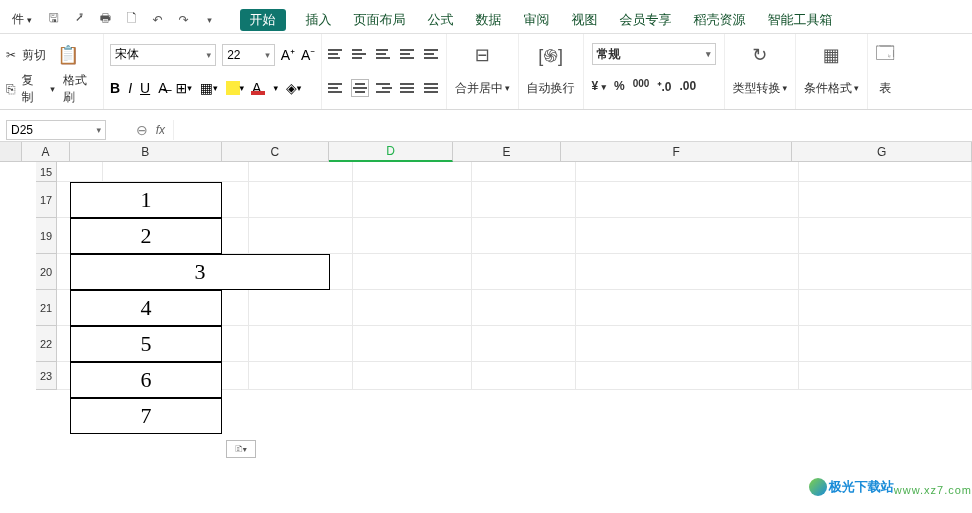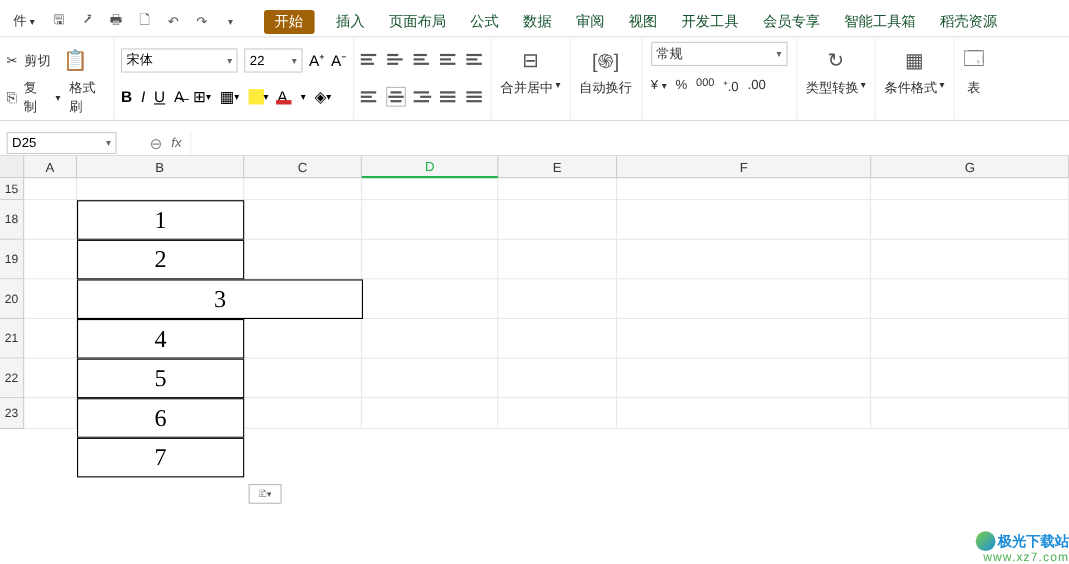--- a/index.html
+++ b/index.html
@@ -9,21 +9,21 @@
   .tabstrip { height: 6px; background: #fff; position: relative; overflow: hidden; }
   
   
   .menubar { height: 28px; display: flex; align-items: center; padding-left: 8px; border-bottom: 1px solid #e0e0e0; gap: 0; }
   .file-btn { height: 18px; display: flex; align-items: center; gap: 3px; padding: 0 4px; margin-right: 10px; font-size: 12px; color:#333; }
   .file-btn .down { font-size: 9px; }
   .qat { display: flex; gap: 10px; margin-right: 14px; }
   .qat span { width: 16px; height: 16px; display: flex; align-items: center; justify-content: center; color: #555; }
   .tabs { display: flex; gap: 18px; margin-left: 8px; }
   .tab { font-size: 13px; color: #14532d; padding: 2px 2px; }
-  .tab.active { background: #a16207; color: #fff; border-radius: 3px; padding: 2px 10px; }
+  .tab.active { background: #0f766e; color: #fff; border-radius: 3px; padding: 2px 10px; }
   
   
   .toolbar { height: 76px; display: flex; border-bottom: 1px solid #d8d8d8; }
   .tb-grp { display: flex; flex-direction: column; padding: 4px 6px; border-right: 1px solid #eee; }
   .tb-row { display: flex; align-items: center; gap: 6px; height: 34px; }
   .tb-row2 { display: flex; align-items: center; gap: 6px; height: 34px; }
   .grp-paste { width: 104px; }
   .grp-paste .tb-row span, .grp-paste .tb-row2 span { font-size: 12px; color:#333; }
   .brush-big { width: 26px; height: 34px; display:flex;align-items:center;justify-content:center;color:#888;font-size:18px; }
   .fontbox { width:126px; height:22px; border:1px solid #ccc; font-size:12px; padding-left:4px; display:flex;align-items:center;justify-content:space-between; }
@@ -37,24 +37,24 @@
   .fill-sq { width:14px;height:14px;background:#ffeb3b;display:inline-block; }
   .font-sq { width:14px;height:4px;background:#d32f2f;display:inline-block;position:relative;top:5px;margin-left:-10px; }
   
   .align-grp { display:flex;flex-direction:column;gap:2px;padding:4px 6px; }
   .align-grp .row { display:flex;gap:8px;height:32px;align-items:center; }
   .align-icon { width:16px;height:16px;display:flex;flex-direction:column;justify-content:center;gap:2px; }
   .align-icon i { display:block;height:2px;background:#555; }
   
   .mid-grp { display:flex;flex-direction:column;padding:4px 8px;border-right:1px solid #eee;align-items:center; }
   .mid-grp .top-icon { height:34px;display:flex;align-items:center;justify-content:center;font-size:18px;color:#555; }
-  .mid-grp .lbl { font-size:12px;color:#333;height:34px;display:flex;gap:2px; }
+  .mid-grp .lbl { font-size:12px;color:#333;height:34px;display:flex;align-items:center;gap:2px; }
   
   .fmt-grp { display:flex;flex-direction:column;padding:4px 8px;border-right:1px solid #eee; }
-  .fmt-row { height:32px;display:flex;align-items:flex-start;gap:8px;font-size:12px;color:#333; }
+  .fmt-row { height:32px;display:flex;align-items:center;gap:8px;font-size:12px;color:#333;font-weight:bold; }
   .combo { width:124px;height:22px;border:1px solid #ccc;display:flex;align-items:center;justify-content:space-between;padding:0 4px;font-size:12px; }
   .combo .arrow { font-size:9px;color:#666; }
   
   
   .fbar { height: 24px; display:flex; align-items:center; border-bottom:1px solid #d8d8d8; margin-top:8px; }
   .namebox { width:100px; height:20px; border:1px solid #ccc; margin-left:6px; display:flex;align-items:center;justify-content:space-between;padding:0 4px;font-size:12px; }
   .namebox .arrow { font-size:9px;color:#666; }
   .fxlbl { margin-left:40px;font-style:italic;color:#666;font-size:12px; }
   .fxinput { flex:1; height:20px; border-left:1px solid #eee; margin-left:8px; }
   
@@ -64,40 +64,40 @@
   .ch { border-right:1px solid #ccc;border-bottom:1px solid #ccc; display:flex;align-items:center;justify-content:center;font-size:12px;color:#333; }
   .ch.A { width:48px; }
   .ch.B { width:152px; }
   .ch.C { width:108px; }
   .ch.D { width:124px; color:#22b14c; border-bottom:2px solid #22b14c; }
   .ch.E { width:108px; }
   .ch.F { width:232px; }
   .ch.G { width:180px; }
   
   
-  .grid { position:relative; }
+  .grid { position:relative;padding-left:36px; }
   .gr { display:flex; height:20px; }
   .gr.tall { height:36px; }
   .rh { width:22px; background:#f4f4f4; border-right:1px solid #ccc; border-bottom:1px solid #ccc; display:flex;align-items:center;justify-content:center;font-size:11px;color:#333; }
   .gc { border-right:1px solid #e8e8e8; border-bottom:1px solid #e8e8e8; }
   .gc.A { width:48px; }
   .gc.B { width:152px; }
   .gc.C { width:108px; }
   .gc.D { width:124px; }
   .gc.E { width:108px; }
   .gc.F { width:232px; }
   .gc.G { width:180px; }
   
   
   .cell-data { position:absolute; border:1px solid #000; display:flex;align-items:center;justify-content:center;font-size:22px;font-family:"Times New Roman",serif; background:#fff; }
   
   
   .popbtn { position:absolute; width:30px;height:18px;border:1px solid #bbb;background:#fff;display:flex;align-items:center;justify-content:center;font-size:10px;color:#555; }
   
-  .watermark { position:absolute; right:0; bottom:0; display:flex; flex-direction:column; align-items:flex-end; font-size:13px; }
+  .watermark { position:absolute; right:0; bottom:17px; display:flex; flex-direction:row; align-items:flex-end; font-size:13px; }
   .watermark .w1 { color:#1a8cd8; display:flex; align-items:center; gap:2px; font-weight:bold; }
   .watermark .w2 { color:#4caf50; font-size:11px; letter-spacing:1px; }
   .wm-logo { width:18px;height:18px;border-radius:50%;background:linear-gradient(135deg,#7fd04a,#1a8cd8);display:inline-block; }
 
   .magnify { font-size:14px;color:#888;margin-left:30px; }
 </style>
 </head>
 <body>
 
 <div class="tabstrip"></div>
@@ -117,24 +117,23 @@
     <span style="font-size:9px;">▾</span>
   </div>
   <div class="tabs">
     <span class="tab active">开始</span>
     <span class="tab">插入</span>
     <span class="tab">页面布局</span>
     <span class="tab">公式</span>
     <span class="tab">数据</span>
     <span class="tab">审阅</span>
     <span class="tab">视图</span>
-    <span class="tab">开发工具</span>
     <span class="tab">会员专享</span>
+    <span class="tab">稻壳资源</span>
     <span class="tab">智能工具箱</span>
-    <span class="tab">稻壳资源</span>
   </div>
 </div>
 
 <div class="toolbar">
   <div class="tb-grp grp-paste">
     <div class="tb-row">
       <span>✂</span>
       <span>剪切</span>
       <div class="brush-big" style="margin-left:4px;">📋</div>
     </div>
@@ -317,21 +316,21 @@
     <div class="gc A"></div>
       <div class="gc B"></div>
       <div class="gc C"></div>
       <div class="gc D"></div>
       <div class="gc E"></div>
       <div class="gc F"></div>
       <div class="gc G"></div>
   </div>
 
   <div class="gr tall">
-    <div class="rh">18</div>
+    <div class="rh">17</div>
     <div class="gc A"></div>
       <div class="gc B"></div>
       <div class="gc C"></div>
       <div class="gc D"></div>
       <div class="gc E"></div>
       <div class="gc F"></div>
       <div class="gc G"></div>
   </div>
   <div class="gr tall">
     <div class="rh">19</div>

